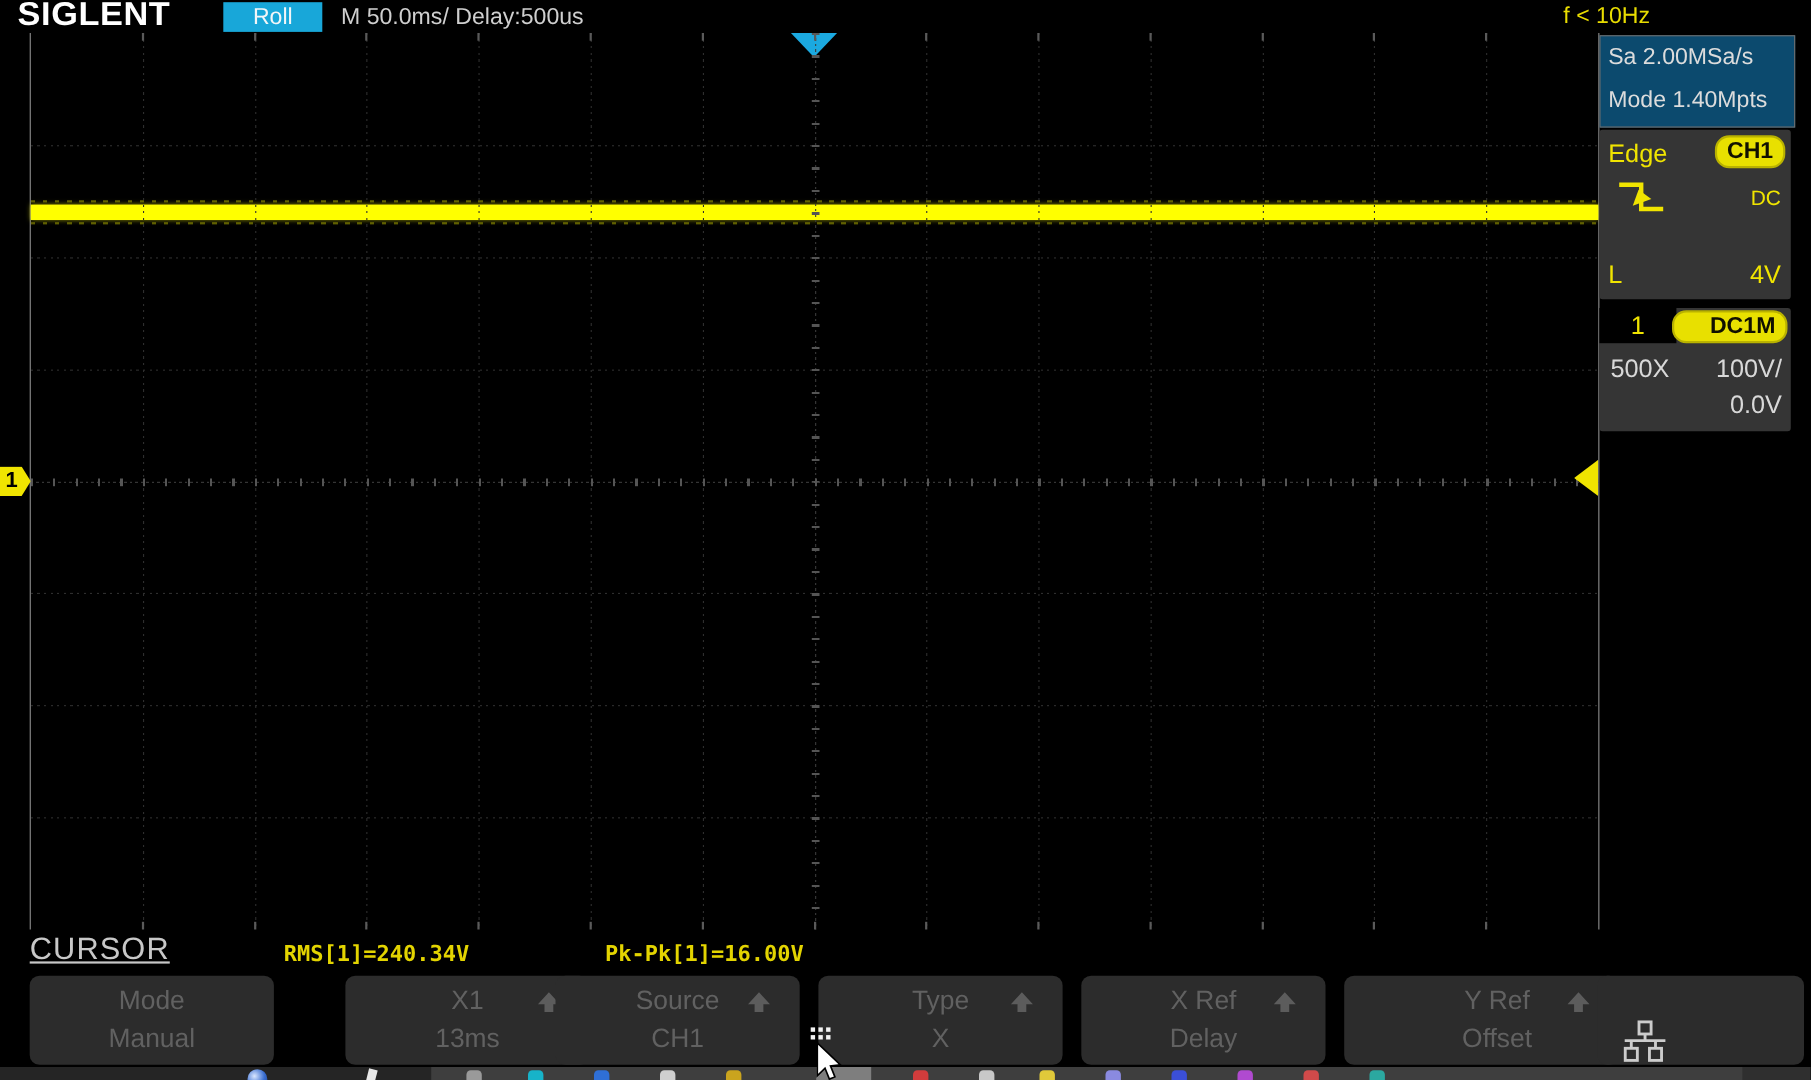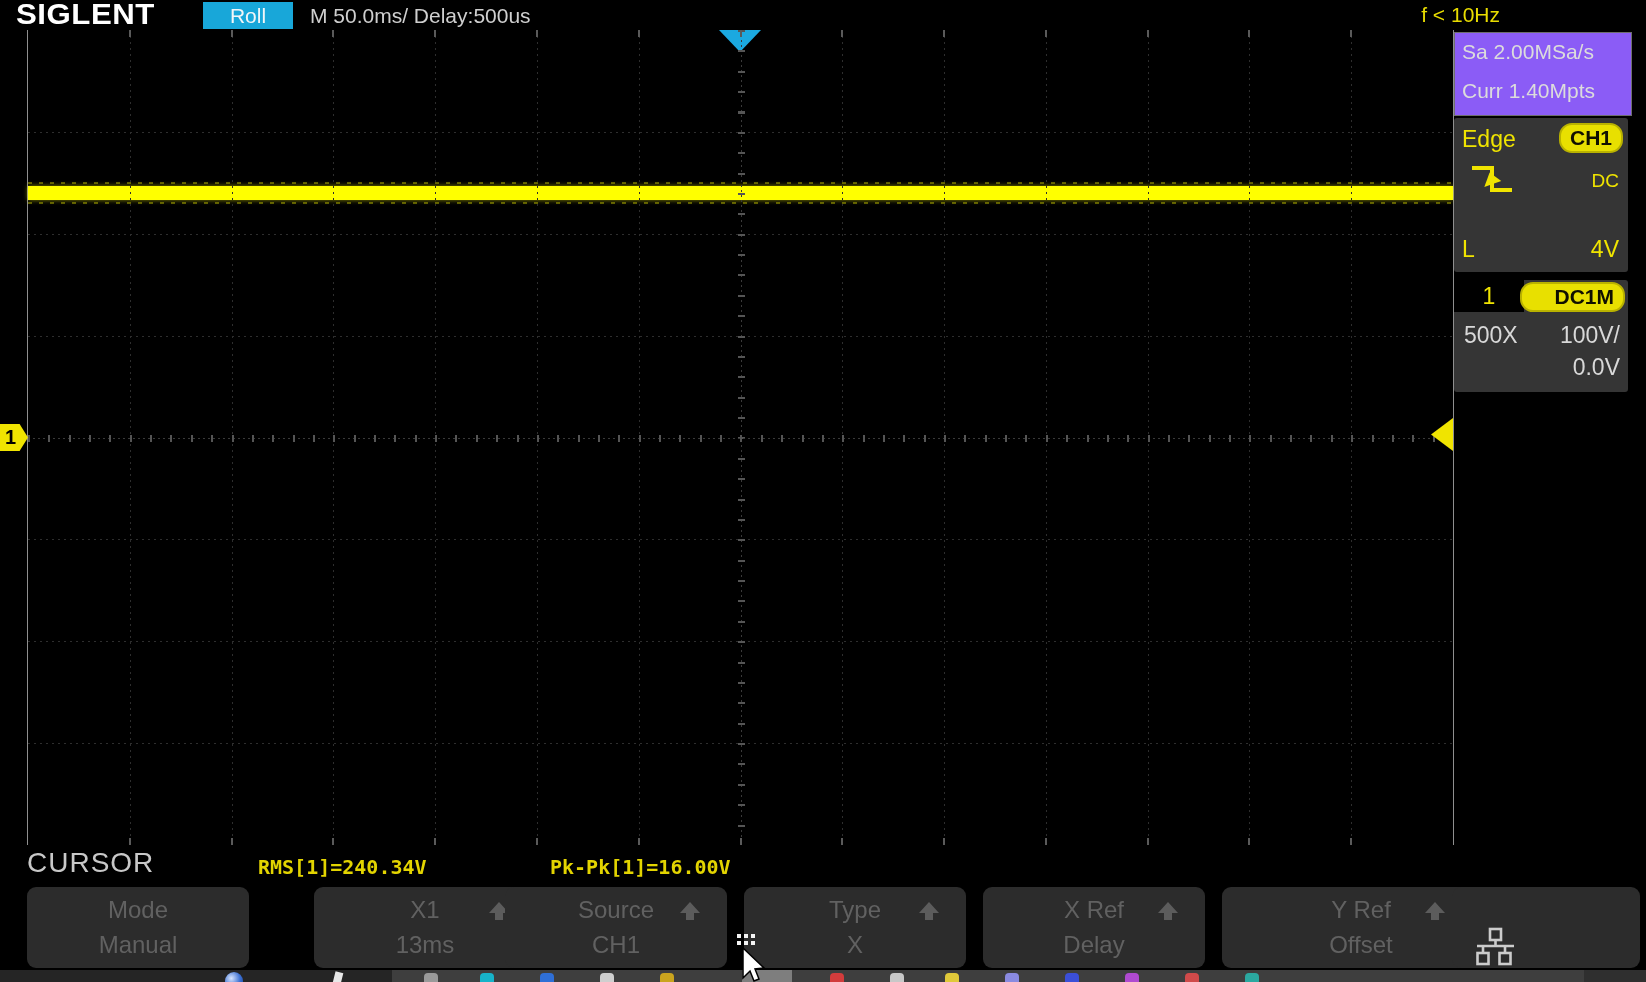--- a/index.html
+++ b/index.html
@@ -43,21 +43,21 @@
             border-top:22px solid #1ba9e0;}
 
   .ch1-marker{left:0;top:424px;width:28px;height:27px;background:#f0e400;
               clip-path:polygon(0 0,70% 0,100% 50%,70% 100%,0 100%);
               display:flex;align-items:center;color:#000;font-weight:700;font-size:20px;
               padding-left:5px;box-sizing:border-box;}
   .trig-level{left:1431px;top:418px;width:22px;height:33px;background:#f0e400;
               clip-path:polygon(100% 0,100% 100%,0 50%);}
 
   
-  .acq-panel{left:1454px;top:32px;width:178px;height:84px;background:#8b5cf6;
+  .acq-panel{left:1454px;top:32px;width:178px;height:84px;background:#0c4a6e;
              border:1px solid #6e6e6e;box-sizing:border-box;color:#dcdcdc;font-size:21px;}
   .acq-line{position:absolute;left:7px;white-space:nowrap;}
   .acq-line.l1{top:7px;} .acq-line.l2{top:46px;}
 
   .panel{background:#353535;border-radius:3px;}
   .trig-panel{left:1454px;top:118px;width:174px;height:154px;}
   .yel{color:#f0e400;}
   .lab-edge{left:8px;top:8px;font-size:23px;}
   .badge{background:#e8e000;color:#101000;font-weight:700;font-size:21px;
          border:2px solid #b9b200;border-radius:13px;padding:1px 9px;line-height:24px;}
@@ -70,21 +70,21 @@
   .chan-panel{left:1454px;top:280px;width:174px;height:112px;}
   .chan-tab{left:0;top:0;width:70px;height:32px;background:#000;display:flex;
             align-items:center;justify-content:center;font-size:23px;}
   .badge-dc1m{right:3px;top:2px;padding-left:32px;}
   .whi{color:#d8d8d8;}
   .lab-probe{left:10px;top:42px;font-size:23px;}
   .lab-scale{right:8px;top:42px;font-size:23px;}
   .lab-offset{right:8px;top:74px;font-size:23px;}
 
   
-  .cursor-label{left:27px;top:847px;font-size:28px;color:#c8c8c8;letter-spacing:1px;}
+  .cursor-label{left:27px;top:847px;font-size:28px;color:#c8c8c8;letter-spacing:1px;text-decoration:underline;}
   .meas{font-family:"DejaVu Sans Mono",monospace;font-weight:700;font-size:20px;color:#e3d400;}
   .meas-rms{left:258px;top:855px;}
   .meas-pkpk{left:550px;top:855px;}
 
   
   .menu-btn{position:absolute;top:887px;width:222px;height:81px;background:#2c2c2c;
             border-radius:9px;color:#616161;font-size:24px;
             display:flex;flex-direction:column;align-items:center;justify-content:space-evenly;}
   .mb-label,.mb-value{line-height:26px;}
   .mb-arrow{position:absolute;right:25px;top:13px;}
@@ -166,21 +166,21 @@
     <div class="edge-tick" style="left: 1322.2px; top: 808px;"></div>
   </div>
 
 <div class="abs ch1-marker">
   <span>1</span>
 </div>
 <div class="abs trig-level"></div>
 
 <div class="abs acq-panel">
   <div class="acq-line l1">Sa 2.00MSa/s</div>
-  <div class="acq-line l2">Curr 1.40Mpts</div>
+  <div class="acq-line l2">Mode 1.40Mpts</div>
 </div>
 
 <div class="abs panel trig-panel">
   <div class="abs yel lab-edge">Edge</div>
   <div class="abs badge badge-ch1">CH1</div>
   <svg class="abs trig-slope" width="48" height="42" viewBox="0 0 48 42">
     <path d="M4 8 H24 V30 H44" fill="none" stroke="#f0e400" stroke-width="4"></path>
     <path d="M24 12 L14 24 L32 24 Z" fill="#f0e400" transform="rotate(-20 24 19)"></path>
   </svg>
   <div class="abs yel lab-dc">DC</div>

